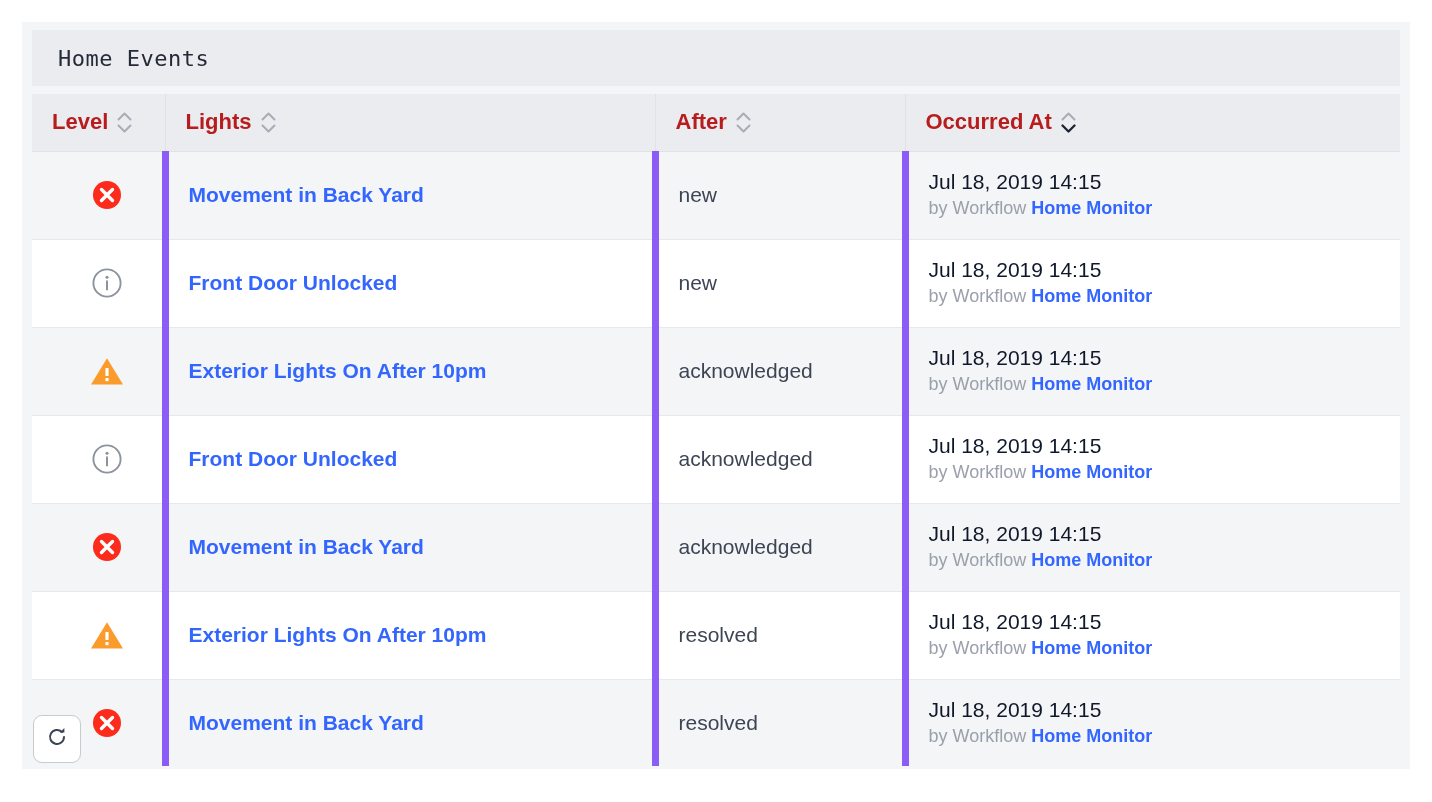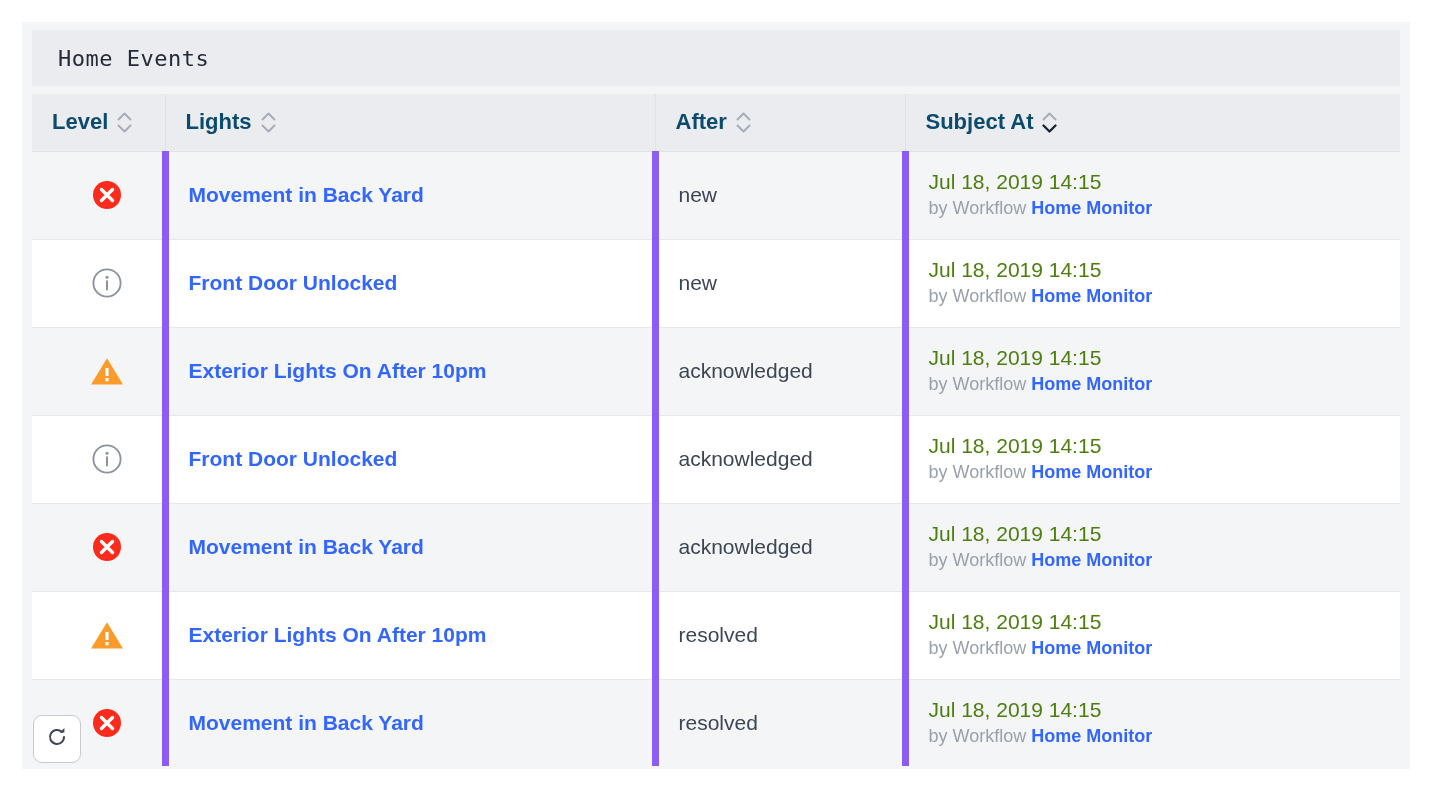--- a/index.html
+++ b/index.html
@@ -68,21 +68,21 @@
   table.events col.c-time    { width: 495px; }
 
   table.events thead th {
     background: #eaecef;
     height: 57px;
     padding: 0 0 0 20px;
     text-align: left;
     vertical-align: middle;
     font-weight: bold;
     font-size: 22px;
-    color: #0c4a6e;
+    color: #b91c1c;
     border-right: 1px solid #dfe2e7;
     border-bottom: 1px solid #dfe2e7;
     white-space: nowrap;
   }
   table.events thead th:last-child { border-right: none; }
 
   .th-inner {
     display: inline-flex;
     align-items: center;
     gap: 9px;
@@ -114,21 +114,21 @@
   td.level-cell { text-align: center; padding-left: 0; }
 
   .link {
     color: #3366ff;
     font-weight: bold;
     text-decoration: none;
     cursor: pointer;
   }
 
   .time-main {
-    color: #4d7c0f;
+    color: #0f172a;
     font-size: 21px;
     line-height: 1.25;
   }
   .time-sub {
     font-size: 18px;
     color: #9aa0ab;
     line-height: 1.35;
     margin-top: 1px;
   }
   .time-sub .link { font-size: 18px; }
@@ -212,21 +212,21 @@
                       <path d="M1.5 7.5 L7.5 1.5 L13.5 7.5" fill="none" stroke="#a7adb7" stroke-width="2" stroke-linecap="round" stroke-linejoin="round"></path>
                     </svg>
                   <svg width="15" height="9" viewBox="0 0 15 9">
                       <path d="M1.5 1.5 L7.5 7.5 L13.5 1.5" fill="none" stroke="#a7adb7" stroke-width="2" stroke-linecap="round" stroke-linejoin="round"></path>
                     </svg>
                 </span>
               </span>
             </th>
             <th>
               <span class="th-inner">
-                <span>Subject At</span>
+                <span>Occurred At</span>
                 <span class="sort-icon">
                   <svg width="15" height="9" viewBox="0 0 15 9">
                       <path d="M1.5 7.5 L7.5 1.5 L13.5 7.5" fill="none" stroke="#a7adb7" stroke-width="2" stroke-linecap="round" stroke-linejoin="round"></path>
                     </svg>
                   <svg width="15" height="9" viewBox="0 0 15 9">
                       <path d="M1.5 1.5 L7.5 7.5 L13.5 1.5" fill="none" stroke="#1b2233" stroke-width="2.3" stroke-linecap="round" stroke-linejoin="round"></path>
                     </svg>
                 </span>
               </span>
             </th>

